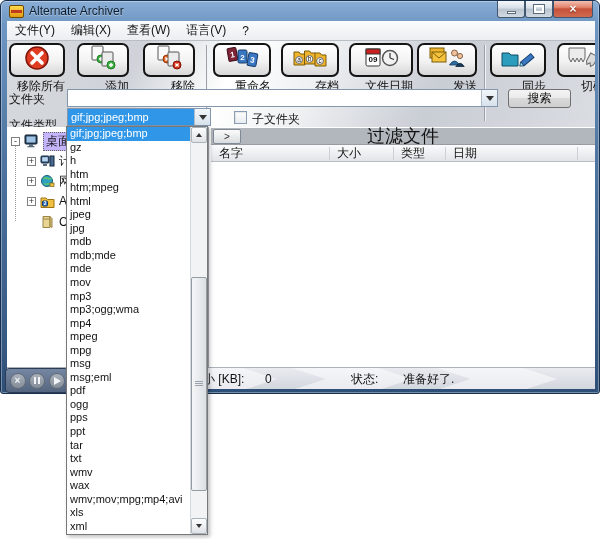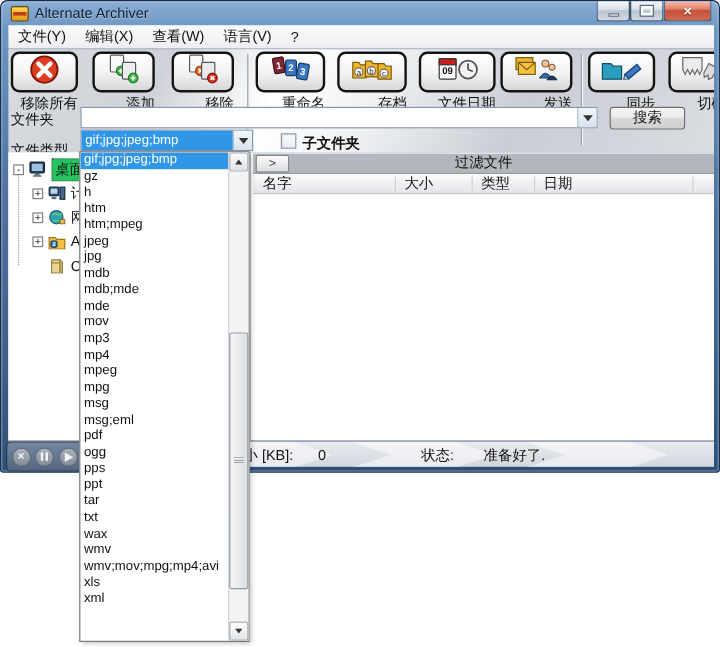--- a/index.html
+++ b/index.html
@@ -48,35 +48,35 @@
   .combo-text.sel { background:#2f96e8; color:#fff; }
   .combo-arrow { width:16px; border-left:1px solid #aebdcc;
     background:linear-gradient(180deg,#f2f6fa,#d8e2ec); display:flex; align-items:center; justify-content:center; }
   .tri-down { width:0; height:0; border-left:4px solid transparent; border-right:4px solid transparent; border-top:5px solid #333; }
   .tri-up { width:0; height:0; border-left:4px solid transparent; border-right:4px solid transparent; border-bottom:5px solid #333; }
   .push-btn { position:absolute; border:1px solid #707070; border-radius:3px;
     background:linear-gradient(180deg,#f4f4f4 0%,#ebebeb 45%,#d9d9d9 50%,#cfcfcf 100%);
     font-size:12px; color:#111; display:flex; align-items:center; justify-content:center; }
   .checkbox { position:absolute; width:13px; height:13px; border:1px solid #8a9cb2;
     background:linear-gradient(180deg,#fdfdfd,#e9edf1); box-shadow:inset 1px 1px 1px rgba(0,0,0,.08); }
-  .chk-label { position:absolute; font-size:12px; color:#111;font-weight:bold; }
+  .chk-label { position:absolute; font-size:12px; color:#111; }
 
   
   .main { position:absolute; left:6px; top:126px; width:588px; height:240px; background:#fff; }
   .tree-panel { position:absolute; left:0; top:0; width:202px; height:240px; background:#fff; border-right:1px solid #a9adb3; }
   .tree-row { position:absolute; height:18px; display:flex; align-items:center; font-size:12px; color:#111; }
   .expander { width:9px; height:9px; border:1px solid #7f7f7f; background:#fff; font-size:9px; line-height:7px;
     text-align:center; color:#333; margin-right:4px; flex:none; }
   .tree-icon { width:15px; height:14px; margin-right:4px; flex:none; }
   .tree-label { white-space:nowrap; }
-  .tree-label.selected { border:1px dotted #666; background:#22c55e; padding:0 2px; }
+  .tree-label.selected { border:1px dotted #666; background:#c4b5fd; padding:0 2px; }
   .guide { position:absolute; border-left:1px dotted #9a9a9a; }
 
   .filter-bar { position:absolute; left:204px; top:1px; width:384px; height:17px; background:#b2b7bd;
-    border-bottom:1px solid #979ca3; display:flex; align-items:flex-end; justify-content:center; font-size:12px; color:#111; }
+    border-bottom:1px solid #979ca3; display:flex; align-items:center; justify-content:center; font-size:18px; color:#111; }
   .expand-btn { position:absolute; left:2px; top:2px; width:28px; height:15px; z-index:2;
     border:1px solid #808a94; border-radius:2px;
     background:linear-gradient(180deg,#fbfbfb,#d9dce0); font-size:10px; color:#333;
     display:flex; align-items:center; justify-content:center; }
   .list-header { position:absolute; left:204px; top:18px; width:384px; height:17px;
     background:linear-gradient(180deg,#fbfbfc,#e2e4e8); border-bottom:1px solid #b9bdc4;
     font-size:12px; color:#111; }
   .col { position:absolute; top:1px; line-height:15px; white-space:nowrap; }
   .col-sep { position:absolute; top:2px; width:1px; height:13px; background:#cdd1d6; }
   .list-body { position:absolute; left:204px; top:35px; width:384px; height:205px; background:#fff; }
@@ -434,40 +434,42 @@
     </div>
   </div>
 
   <div class="dropdown">
     <div class="dd-items">
         <div class="dd-item sel">gif;jpg;jpeg;bmp</div>
         <div class="dd-item">gz</div>
         <div class="dd-item">h</div>
         <div class="dd-item">htm</div>
         <div class="dd-item">htm;mpeg</div>
+        <div class="dd-item">html</div>
         <div class="dd-item">jpeg</div>
         <div class="dd-item">jpg</div>
         <div class="dd-item">mdb</div>
         <div class="dd-item">mdb;mde</div>
         <div class="dd-item">mde</div>
         <div class="dd-item">mov</div>
         <div class="dd-item">mp3</div>
+        <div class="dd-item">mp3;ogg;wma</div>
         <div class="dd-item">mp4</div>
         <div class="dd-item">mpeg</div>
         <div class="dd-item">mpg</div>
         <div class="dd-item">msg</div>
         <div class="dd-item">msg;eml</div>
         <div class="dd-item">pdf</div>
         <div class="dd-item">ogg</div>
         <div class="dd-item">pps</div>
         <div class="dd-item">ppt</div>
         <div class="dd-item">tar</div>
         <div class="dd-item">txt</div>
+        <div class="dd-item">wmv</div>
         <div class="dd-item">wax</div>
-        <div class="dd-item">wmv</div>
         <div class="dd-item">wmv;mov;mpg;mp4;avi</div>
         <div class="dd-item">xls</div>
         <div class="dd-item">xml</div>
       </div>
     <div class="dd-scrollbar">
       <div class="dd-sb-btn" style="top:0">
           <i class="tri-up"></i>
         </div>
       <div class="dd-thumb" style="top:150px;height:214px"></div>
       <div class="dd-sb-btn" style="bottom:0">

